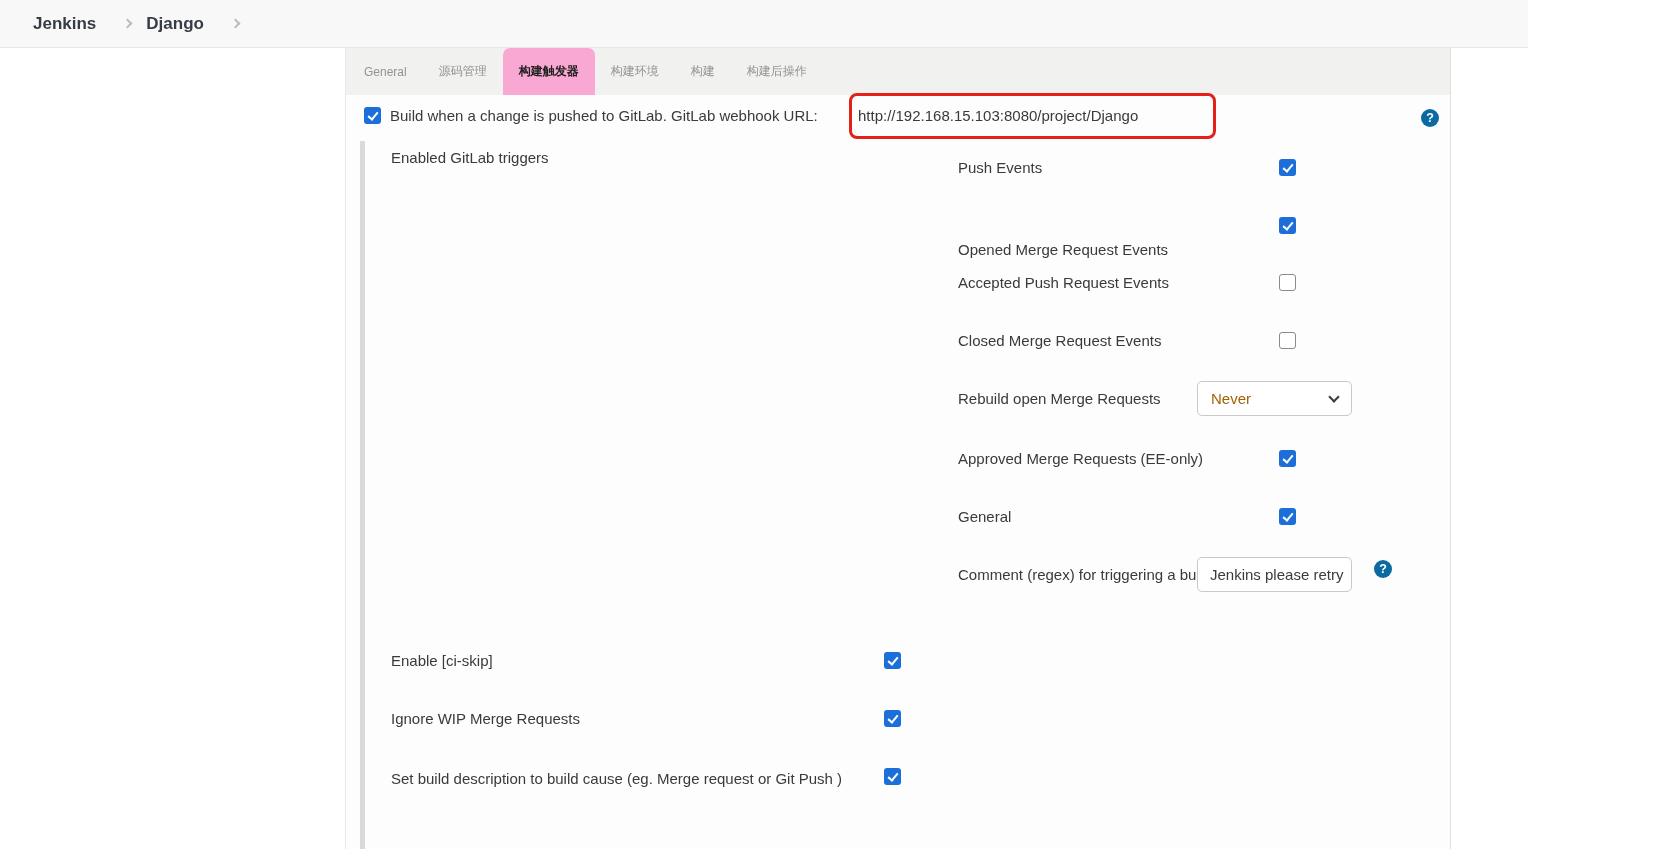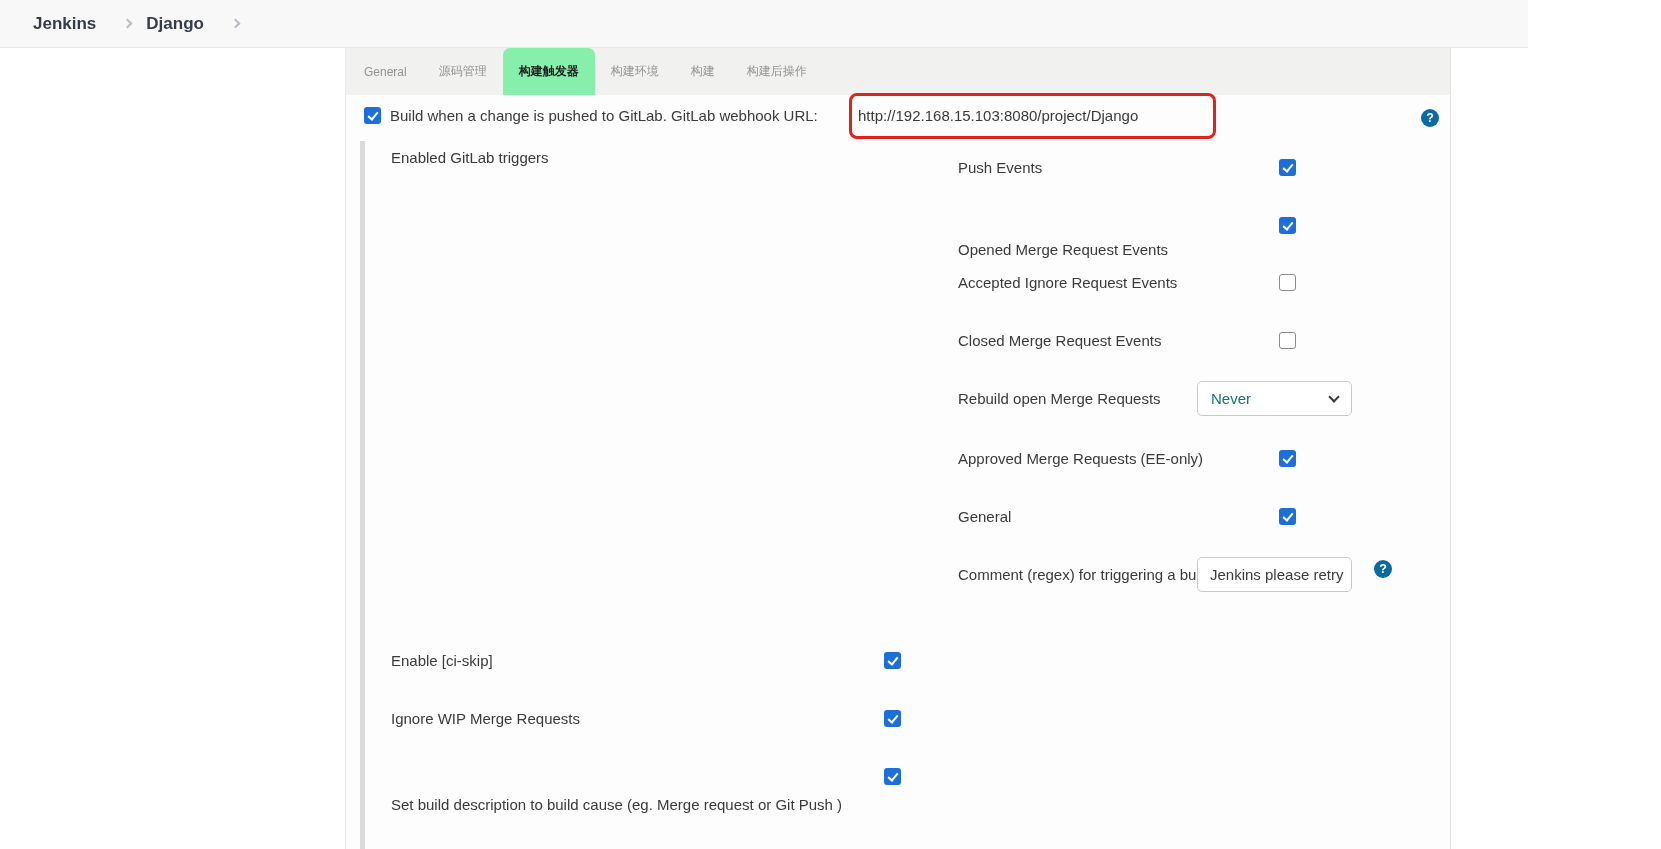--- a/index.html
+++ b/index.html
@@ -19,35 +19,35 @@
   .crumb-chev{display:inline-block;width:7px;height:7px;border-top:2px solid #b9bdc3;
     border-right:2px solid #b9bdc3;transform:rotate(45deg);}
   .ml28{margin-left:28px;} .ml15{margin-left:15px;}
 
   
   .panel{position:absolute;left:345px;top:48px;width:1106px;height:801px;background:#fdfdfd;
     border-left:1px solid #e8e8e8;border-right:1px solid #e0e0e0;}
   .tabbar{position:absolute;left:0;top:0;width:100%;height:47px;background:#f1f1f0;
     display:flex;align-items:stretch;padding-left:2px;}
   .tab{display:flex;align-items:center;padding:0 16px;font-size:12px;color:#939393;cursor:default;}
-  .tab.active{background:#86efac;color:#1f1f1f;font-weight:700;border-radius:7px 7px 0 0;}
+  .tab.active{background:#f9a8d4;color:#1f1f1f;font-weight:700;border-radius:7px 7px 0 0;}
 
   
   #content-layer{position:absolute;left:0;top:0;width:1661px;height:849px;}
   .lbl{position:absolute;font-size:15px;line-height:22px;color:#3a3a3a;white-space:nowrap;}
 
   .cb{position:absolute;width:17px;height:17px;border-radius:3px;}
   .cb.checked{background:var(--cb-blue);}
   .cb.checked::after{content:"";position:absolute;left:6px;top:3px;width:4px;height:8px;
     border:solid #fff;border-width:0 2px 2px 0;transform:rotate(40deg);}
   .cb.unchecked{background:#fff;border:1px solid #8b8b8b;}
 
   .select{position:absolute;width:155px;height:35px;background:#fff;border:1px solid #c9c9c9;
     border-radius:5px;display:flex;align-items:center;justify-content:space-between;
-    padding:0 13px;font-size:15px;color:#0f766e;}
+    padding:0 13px;font-size:15px;color:#a16207;}
   .chev-down{width:8px;height:8px;border-right:2px solid #3c3c3c;border-bottom:2px solid #3c3c3c;
     transform:rotate(45deg);margin-top:-4px;}
 
   .textinput{position:absolute;width:155px;height:35px;background:#fff;border:1px solid #c9c9c9;
     border-radius:5px;padding:0 12px;line-height:33px;font-size:15px;color:#3a3a3a;
     white-space:nowrap;overflow:hidden;}
 
   .help{position:absolute;width:18px;height:18px;border-radius:50%;background:var(--help-bg);
     color:#fff;font-size:12.5px;font-weight:700;display:flex;align-items:center;justify-content:center;}
 
@@ -89,37 +89,37 @@
     <div class="redbox"></div>
     <div class="help" style="left:1421px;top:109px">?</div>
 
     <div class="section-bar"></div>
     <div class="lbl" style="left:391px;top:147px">Enabled GitLab triggers</div>
 
   <div class="lbl" style="left: 958px; top: 157px;">Push Events</div>
       <span class="cb checked" style="left: 1279px; top: 159px;"></span>
       <div class="lbl" style="left: 958px; top: 215px; margin-top: 24px;">Opened Merge Request Events</div>
       <span class="cb checked" style="left: 1279px; top: 217px;"></span>
-      <div class="lbl" style="left: 958px; top: 272px;">Accepted Ignore Request Events</div>
+      <div class="lbl" style="left: 958px; top: 272px;">Accepted Push Request Events</div>
       <span class="cb unchecked" style="left: 1279px; top: 274px;"></span>
       <div class="lbl" style="left: 958px; top: 330px;">Closed Merge Request Events</div>
       <span class="cb unchecked" style="left: 1279px; top: 332px;"></span>
       <div class="lbl" style="left: 958px; top: 388px;">Rebuild open Merge Requests</div>
       <div class="select" style="left: 1197px; top: 381px;">
         <span>Never</span>
         <span class="chev-down"></span>
       </div>
       <div class="lbl" style="left: 958px; top: 448px;">Approved Merge Requests (EE-only)</div>
       <span class="cb checked" style="left: 1279px; top: 450px;"></span>
       <div class="lbl" style="left: 958px; top: 506px;">General</div>
       <span class="cb checked" style="left: 1279px; top: 508px;"></span>
       <div class="lbl" style="left: 958px; top: 564px;">Comment (regex) for triggering a build</div>
       <div class="textinput" style="left: 1197px; top: 557px;">Jenkins please retry</div>
       <div class="help" style="left: 1374px; top: 560px;">?</div>
       <div class="lbl" style="left: 391px; top: 650px;">Enable [ci-skip]</div>
       <span class="cb checked" style="left: 884px; top: 652px;"></span>
       <div class="lbl" style="left: 391px; top: 708px;">Ignore WIP Merge Requests</div>
       <span class="cb checked" style="left: 884px; top: 710px;"></span>
-      <div class="lbl" style="left: 391px; top: 794px;">Set build description to build cause (eg. Merge request or Git Push )</div>
+      <div class="lbl" style="left: 391px; top: 768px;">Set build description to build cause (eg. Merge request or Git Push )</div>
       <span class="cb checked" style="left: 884px; top: 768px;"></span>
     </div>
 
 </div>
 
 </body></html>

